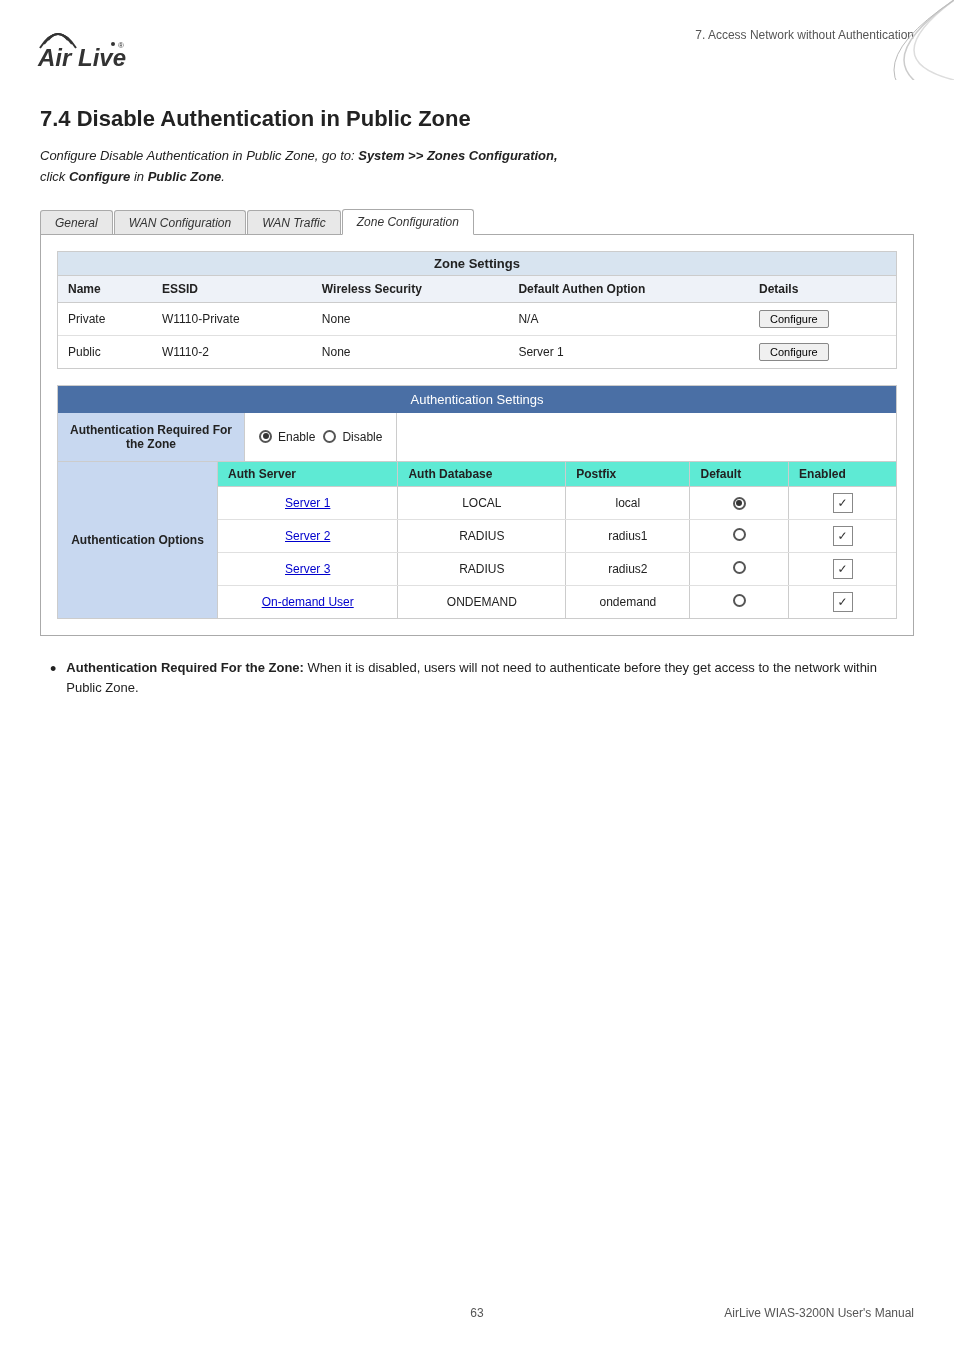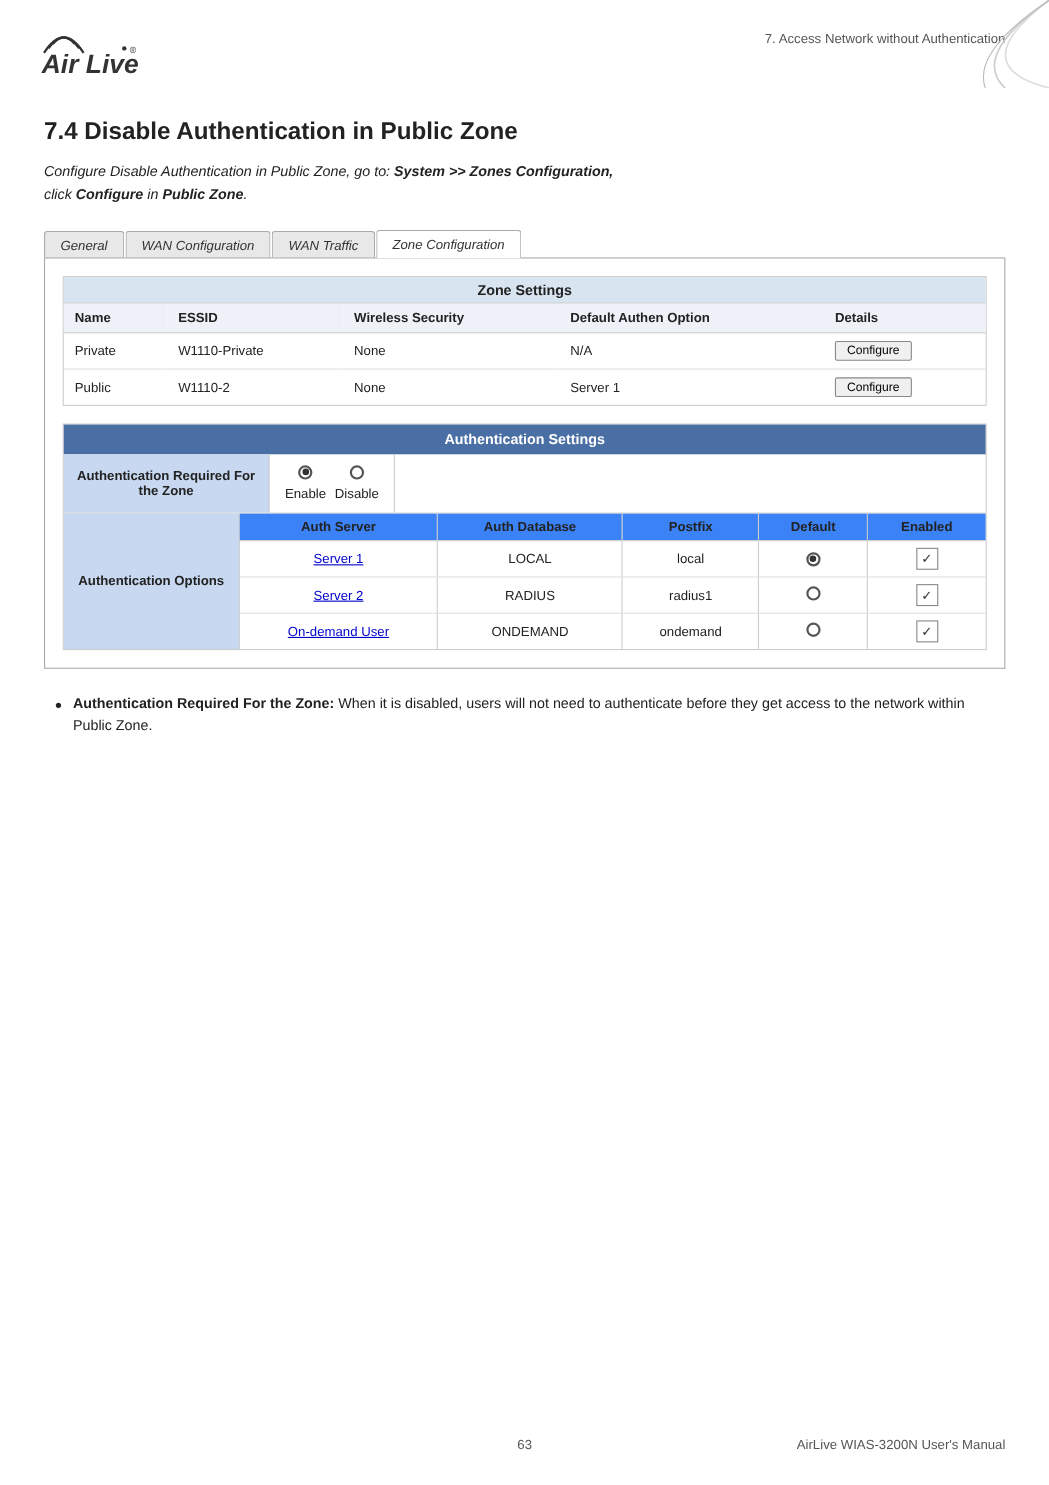--- a/index.html
+++ b/index.html
@@ -140,21 +140,21 @@
     }
 
     
     .auth-settings-wrapper {
       border: 1px solid #ccc;
     }
     .auth-settings-header {
       background: #4a6fa5;
       color: #fff;
       text-align: center;
-      font-weight: bold;
+      font-weight: normal;
       font-size: 13px;
       padding: 6px;
     }
     .auth-settings-body {
       display: flex;
     }
     .auth-required-cell {
       background: #c8d8f0;
       font-weight: bold;
       font-size: 12px;
@@ -170,38 +170,36 @@
       display: flex;
       align-items: center;
       padding: 10px 14px;
       gap: 8px;
       border-right: 1px solid #ccc;
       font-size: 12px;
       flex-shrink: 0;
     }
     .radio-group {
       display: flex;
-      align-items: center;
       gap: 6px;
-      flex-direction: column;
     }
     .auth-table-wrapper {
       flex: 1;
     }
     .auth-table {
       width: 100%;
       border-collapse: collapse;
       font-size: 12px;
     }
     .auth-table th {
-      background: #3b82f6;
+      background: #5eead4;
       padding: 5px 10px;
       border-bottom: 1px solid #ccc;
       border-right: 1px solid #ccc;
-      text-align: center;
+      text-align: left;
       font-weight: bold;
       margin-left: 41px;
     }
     .auth-table td {
       padding: 6px 10px;
       border-bottom: 1px solid #e0e0e0;
       border-right: 1px solid #ccc;
       text-align: center;
       vertical-align: middle;
     }
@@ -425,20 +423,27 @@
                 <td><div class="checkbox-cell checkbox-checked"></div></td>
               </tr>
               <tr>
                 <td><span class="server-link">Server 2</span></td>
                 <td>RADIUS</td>
                 <td>radius1</td>
                 <td><div class="radio-btn unselected"></div></td>
                 <td><div class="checkbox-cell checkbox-checked"></div></td>
               </tr>
               <tr>
+                <td><span class="server-link">Server 3</span></td>
+                <td>RADIUS</td>
+                <td>radius2</td>
+                <td><div class="radio-btn unselected"></div></td>
+                <td><div class="checkbox-cell checkbox-checked"></div></td>
+              </tr>
+              <tr>
                 <td><span class="server-link">On-demand User</span></td>
                 <td>ONDEMAND</td>
                 <td>ondemand</td>
                 <td><div class="radio-btn unselected"></div></td>
                 <td><div class="checkbox-cell checkbox-checked"></div></td>
               </tr>
             </tbody>
           </table>
         </div>
       </div>

